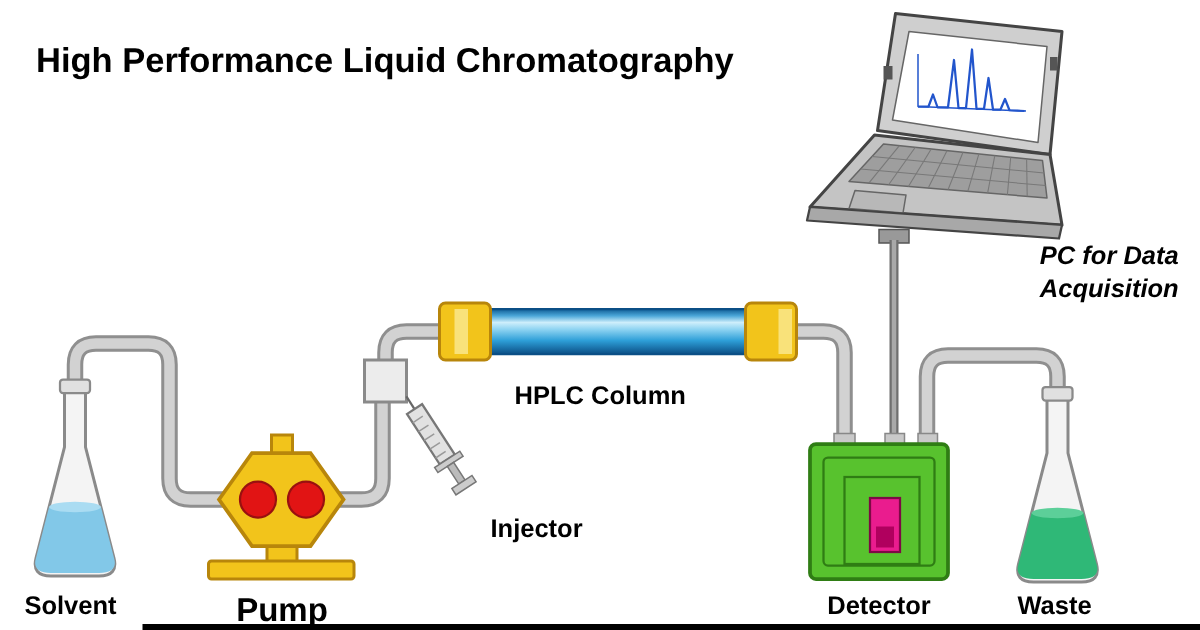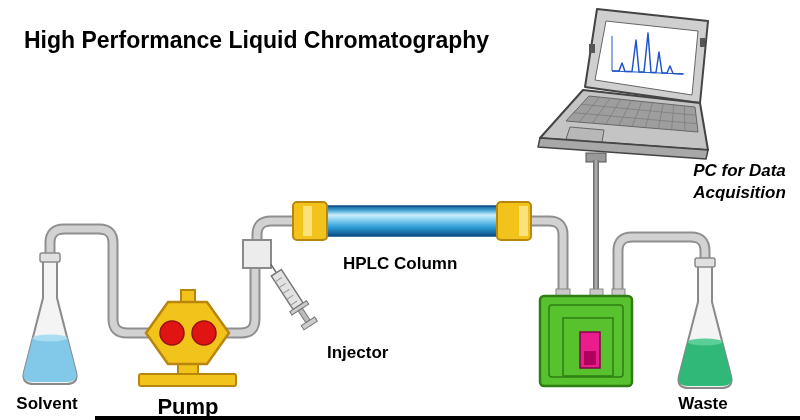--- a/index.html
+++ b/index.html
@@ -150,17 +150,18 @@
       <ellipse cx="705" cy="342" rx="17.3" ry="3.5" fill="#5ccf99"></ellipse>
       <rect x="695" y="258" width="20" height="9" rx="2" fill="#e0e0e0" stroke="#8a8a8a" stroke-width="1.5"></rect>
     </g>
   </svg>
 
   <div class="label title">High Performance Liquid Chromatography</div>
   <div class="label lbl-solvent">Solvent</div>
   <div class="label lbl-pump">Pump</div>
   <div class="label lbl-injector">Injector</div>
   <div class="label lbl-column">HPLC Column</div>
+  <div class="label lbl-detector">Detector</div>
   <div class="label lbl-waste">Waste</div>
   <div class="label lbl-pc">PC for Data Acquisition</div>
 
   <div class="bottom-bar"></div>
 </div>
 
 </body></html>

